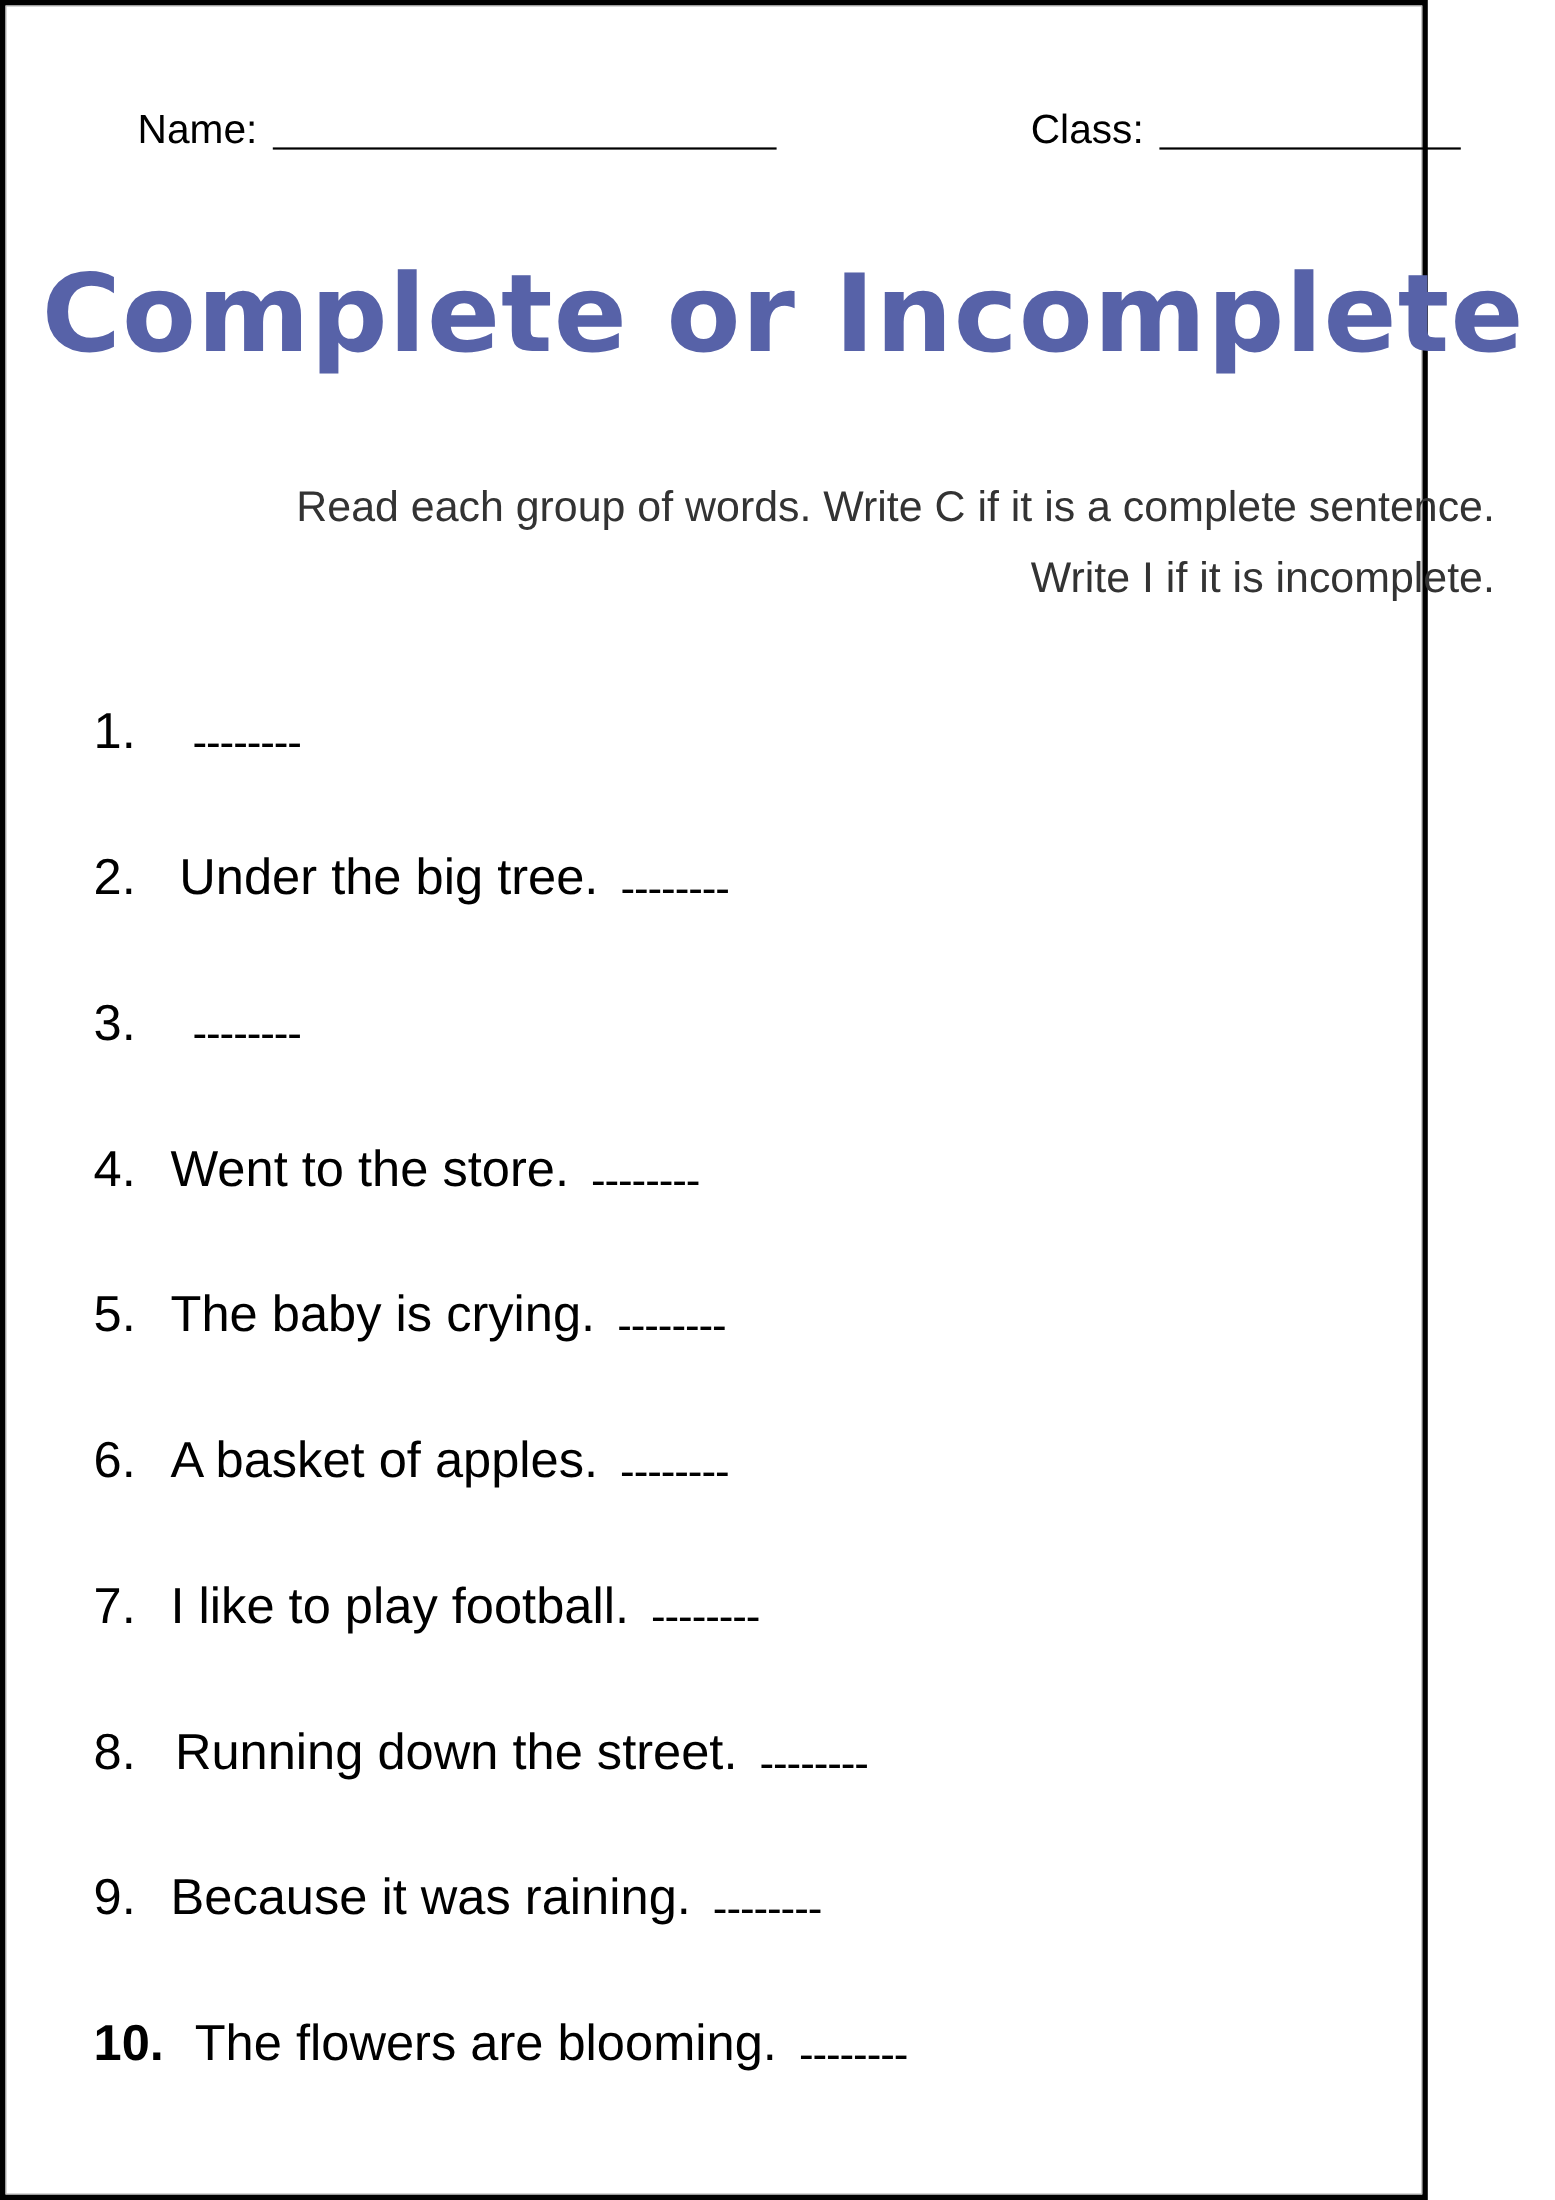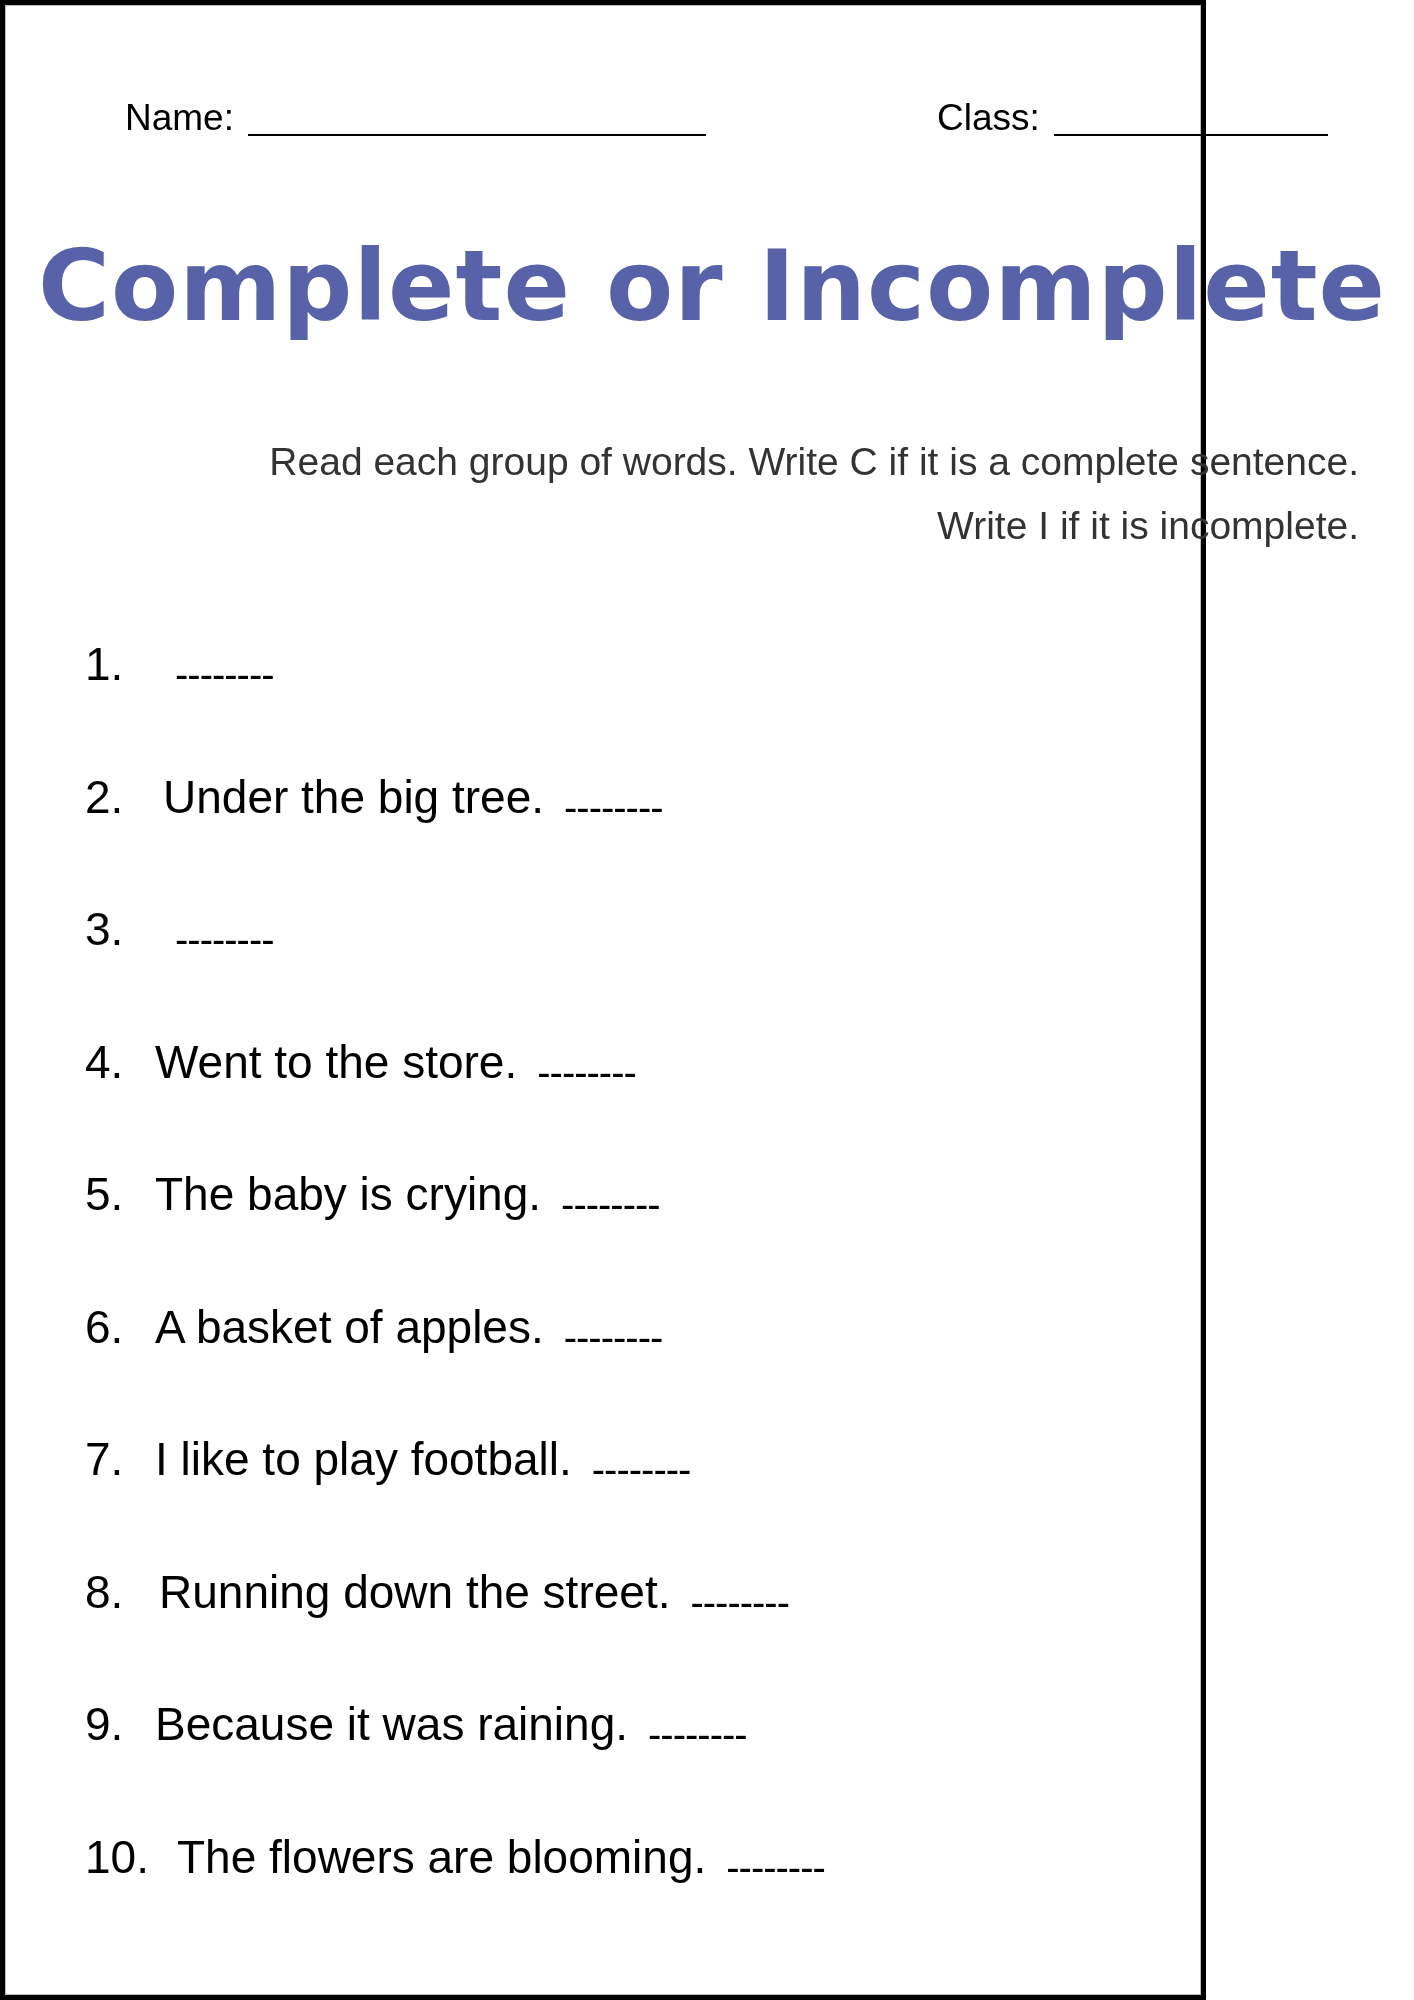--- a/index.html
+++ b/index.html
@@ -9,21 +9,21 @@
     }
     body {
       width: 1414px;
       height: 2000px;
       position: relative;
       overflow: hidden;
     }
     .page {
       position: absolute;
       left: 0; top: 0;
-      width: 1206px;
+      width: 1298px;
       height: 2000px;
       box-sizing: border-box;
       border: 5px solid #000000;
       background: #ffffff;
     }
     .page-inner {
       position: absolute;
       left: 0; top: 0; right: 0; bottom: 0;
       border: 1px solid #bdbdbd;
     }
@@ -95,21 +95,21 @@
       align-items: baseline;
       font-family: "Liberation Sans", sans-serif;
       font-size: 46px;
       color: #000000;
       white-space: nowrap;
     }
     .q-num {
       display: inline-block;
       min-width: 70px;
     }
-    .q-num.wide { min-width: 92px; }
+    .q-num.wide { min-width: 92px; font-weight: bold; }
     .q-text { }
     .q-blank {
       margin-left: 20px;
       letter-spacing: -1px;
       font-family: "Liberation Sans", sans-serif;
       font-size: 40px;
       position: relative;
       top: 8px;
     }
   </style>

